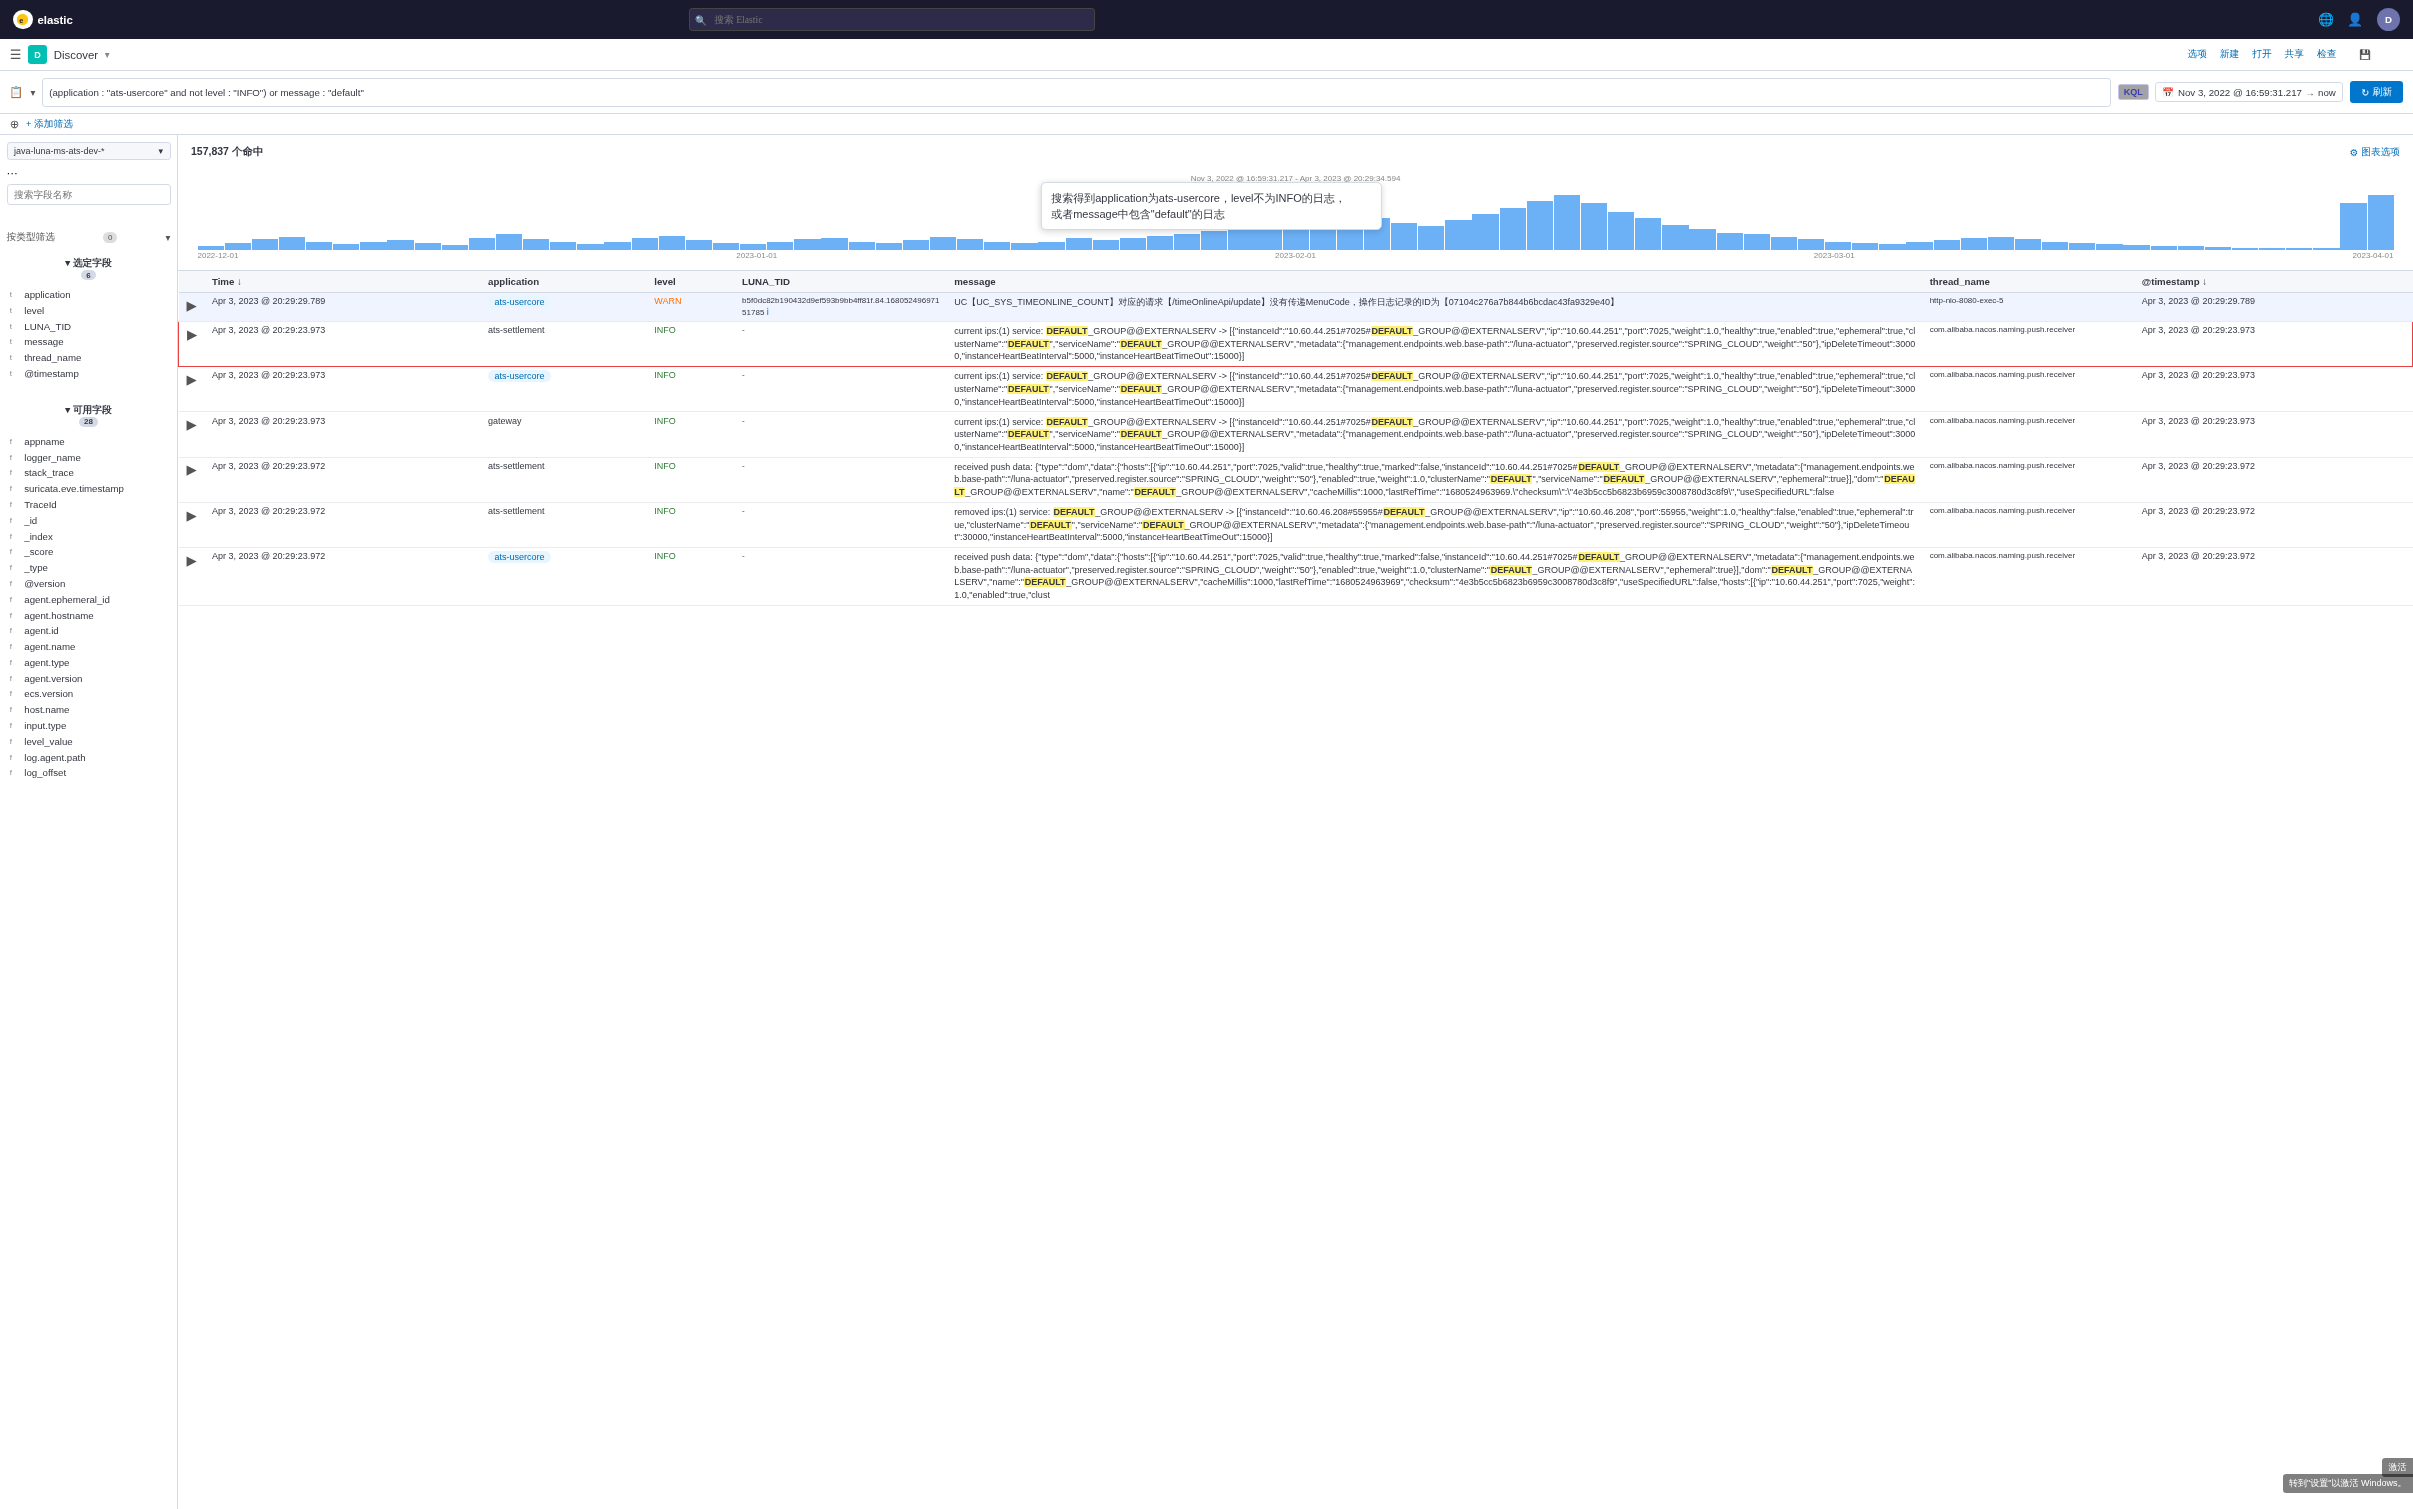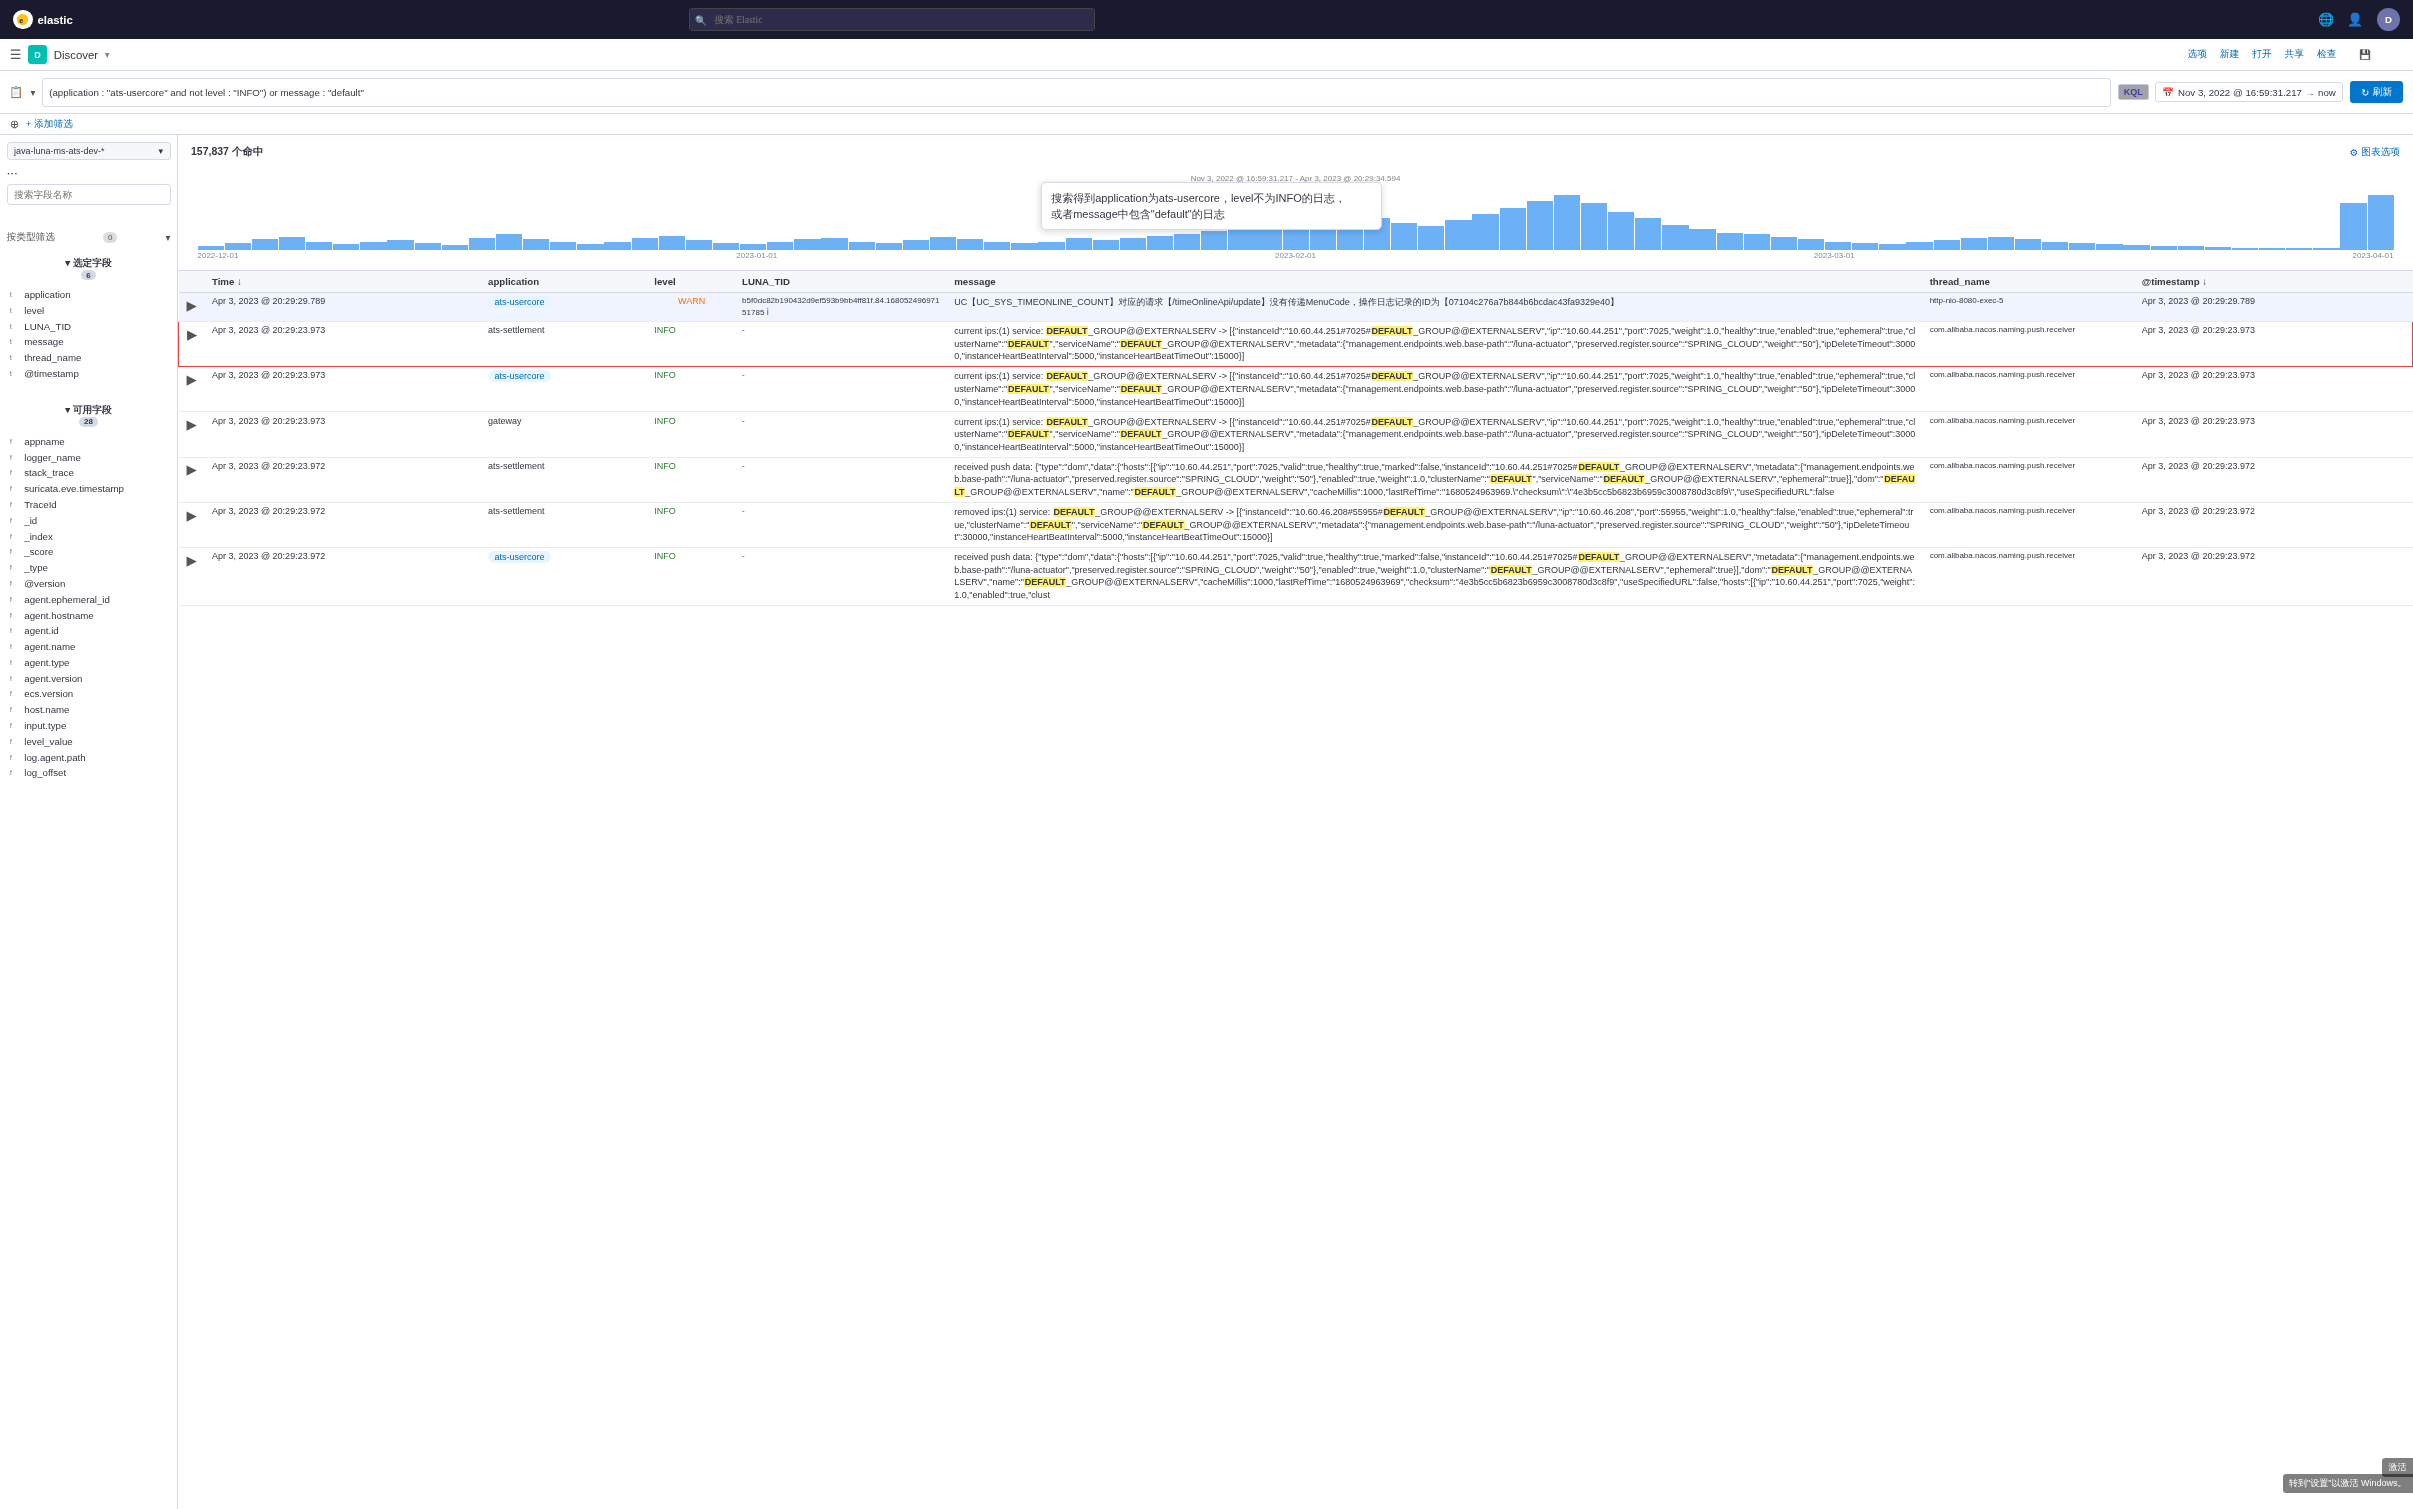--- a/index.html
+++ b/index.html
@@ -69,21 +69,21 @@
     .annotation-bubble { position: absolute; background: #fff; border: 0.8px solid #d3dae6; border-radius: 4.9px; padding: 6.5px 9.7px; font-size: 11px; color: #343741; box-shadow: 0 1.6px 6.5px rgba(0,0,0,0.15); z-index: 10; line-height: 1.5; }
 
     
     .table-area { flex: 1; overflow-x: auto; }
     table { width: 100%; border-collapse: collapse; font-size: 9.7px; }
     thead th { background: #f5f7fa; border-bottom: 1.6px solid #d3dae6; padding: 4.9px 6.5px; text-align: left; font-weight: 600; color: #343741; white-space: nowrap; position: sticky; top: 0; }
     tbody tr { border-bottom: 0.8px solid #e9ebee; }
     tbody td { padding: 3.2px 6.5px; vertical-align: top; font-size: 9px; color: #343741; }
     .expand-btn { background: none; border: none; cursor: pointer; color: #555; padding: 1.6px; }
     .tag-badge { background: #e7f5ff; color: #006BB4; border-radius: 8px; padding: 0.8px 6.5px; font-size: 9px; font-weight: 500; display: inline-block; }
-    .level-warn { color: #ff6f00; font-weight: 500; text-align: center; }
+    .level-warn { color: #ff6f00; font-weight: 500; }
     .level-info { color: #2e7d32; font-weight: 500; }
     .message-cell { max-width: 446px; word-break: break-all; line-height: 1.4; }
     .highlight-yellow { background: #fff176; padding: 0 0.8px; border-radius: 1.6px; font-weight: bold; }
     .row-selected { background: #f0f4ff !important; }
     .info-icon { color: #0077CC; font-size: 9.7px; cursor: pointer; }
 
     
     ::-webkit-scrollbar { width: 4.9px; height: 4.9px; }
     ::-webkit-scrollbar-thumb { background: #c0c0c0; border-radius: 2.4px; }
 

